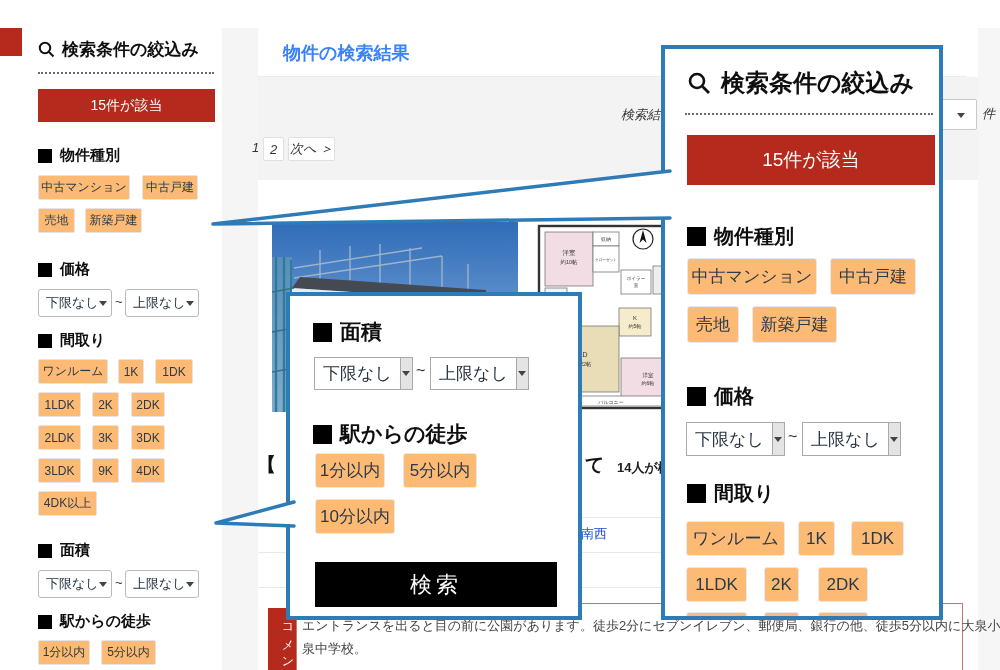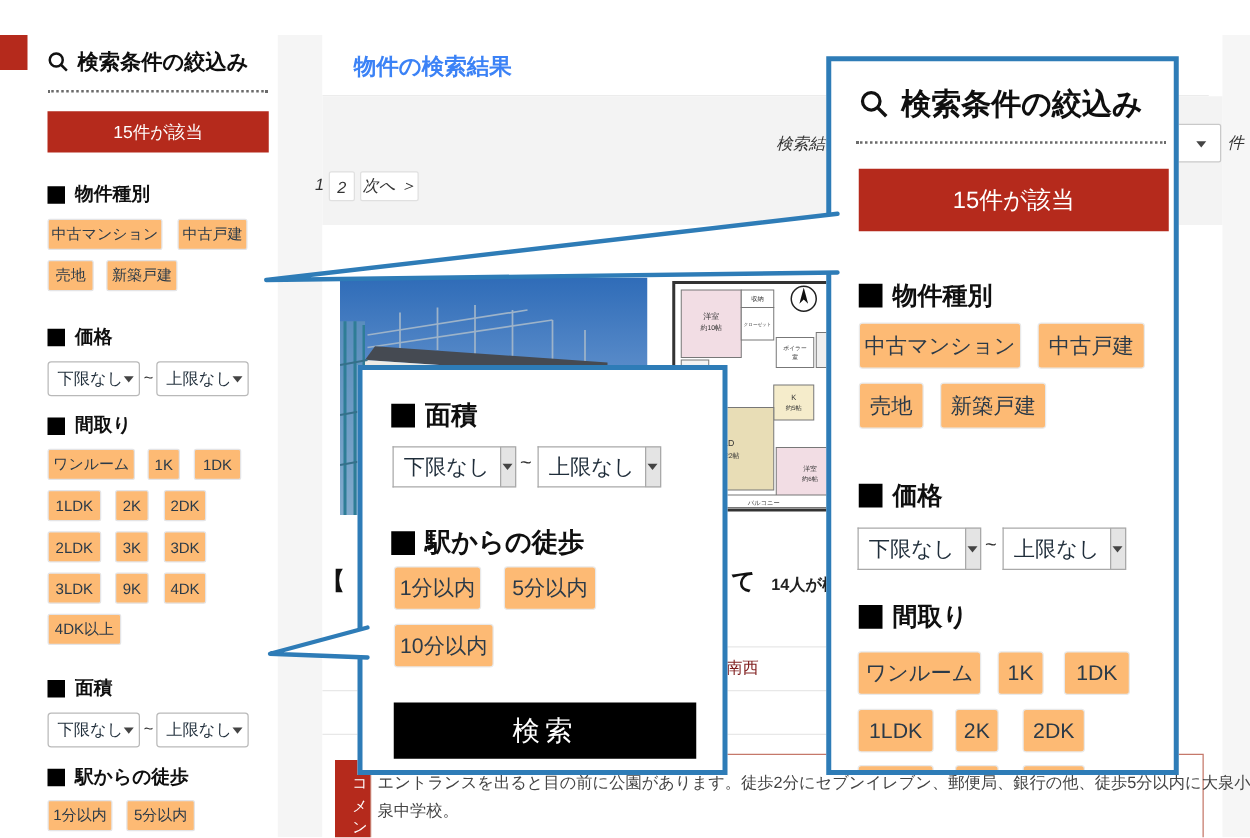--- a/index.html
+++ b/index.html
@@ -226,21 +226,21 @@
     <text x="78" y="182" font-size="5" text-anchor="middle" fill="#333">バルコニー</text>
   </svg>
 
   <div class="abs" style="left:257px;top:452px;font-size:19px;font-weight:bold;color:#111;">【</div>
   <div class="abs" style="left:585px;top:452px;font-size:19px;font-weight:bold;color:#111;">て</div>
   <div class="abs" style="left:617px;top:459px;font-size:13px;font-weight:bold;color:#222;white-space:nowrap;">14人が検</div>
 
   <div class="hline" style="left:258px;top:517px;width:682px;"></div>
   <div class="hline" style="left:258px;top:552px;width:682px;"></div>
   <div class="hline" style="left:258px;top:587px;width:682px;"></div>
-  <div class="abs" style="left:581px;top:525px;font-size:13px;color:#7f1d1d;">南西</div>
+  <div class="abs" style="left:581px;top:525px;font-size:13px;color:#1d4ed8;">南西</div>
 
   <div class="abs" style="left:296px;top:603px;width:667px;height:80px;background:#fff;border:1px solid #c5786a;"></div>
   <div class="abs vlabel" style="left:268px;top:608px;width:28px;height:75px;background:#b52a1c;color:#fff;font-size:12px;padding-top:6px;text-align:center;box-sizing:border-box;">コメント</div>
   <div class="abs" style="left:302px;top:617px;font-size:13px;color:#444;white-space:nowrap;">エントランスを出ると目の前に公園があります。徒歩2分にセブンイレブン、郵便局、銀行の他、徒歩5分以内に大泉小学校、大</div>
   <div class="abs" style="left:302px;top:640px;font-size:13px;color:#444;white-space:nowrap;">泉中学校。</div>
 
   <div class="callout c-mid" style="left:286px;top:292px;width:296px;height:328px;">
     <div class="sec-h" style="left:23px;top:22px;font-size:21px;">
       <span class="sq sq-l"></span>
         <span>面積</span>

